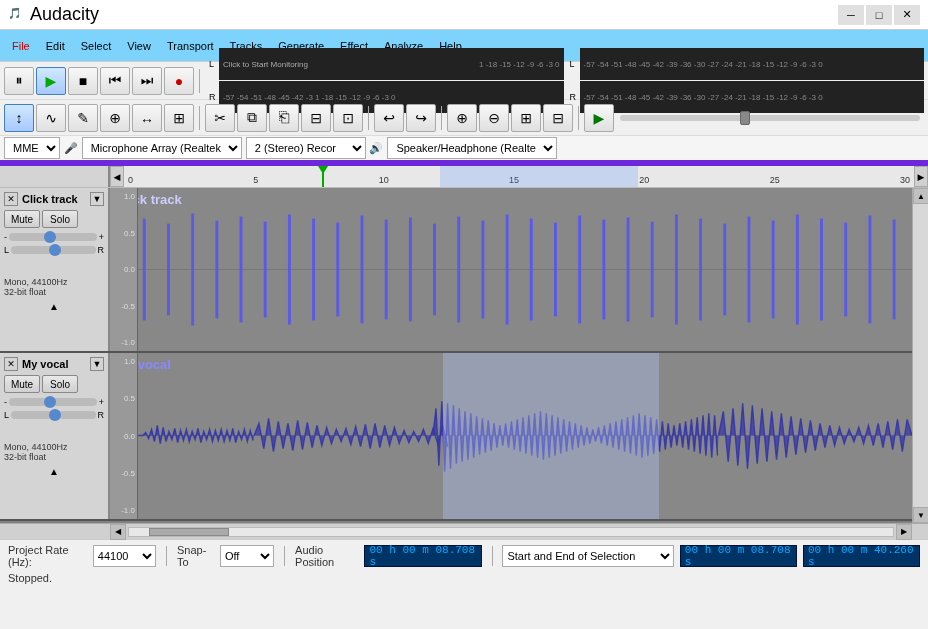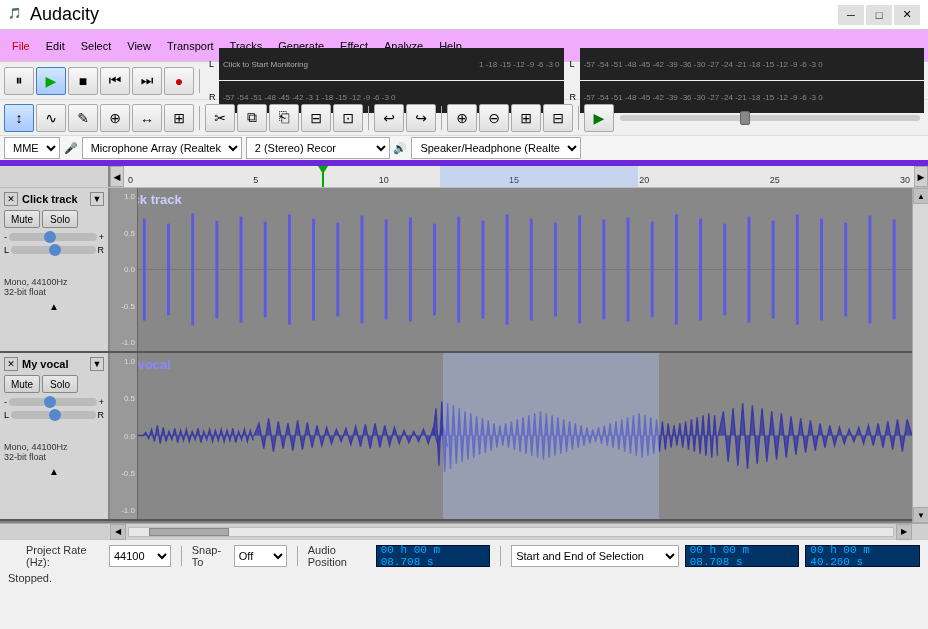--- a/index.html
+++ b/index.html
@@ -18,21 +18,21 @@
     .title-bar .app-icon { width: 16px; height: 16px; margin-right: 6px; }
     .title-bar .title { flex: 1; font-size: 18px; color: #000; }
     .title-bar .win-controls { display: flex; gap: 2px; }
     .win-controls button {
       width: 26px; height: 20px; border: none; background: #e0e0e0;
       cursor: pointer; font-size: 11px; display: flex; align-items: center; justify-content: center;
     }
 
     
     .menu-bar {
-      background: #f0abfc;
+      background: #7dd3fc;
       height: 32px;
       display: flex;
       align-items: center;
       padding: 0 4px;
       border-bottom: 1px solid #ccc;
     }
     .menu-item {
       padding: 2px 8px;
       cursor: pointer;
       font-size: 11px;
@@ -371,21 +371,21 @@
 </div>
 
 <div class="device-row">
   <select class="device-select">
     <option>MME</option>
   </select>
   <span>🎤</span>
   <select class="device-select" style="width:160px;">
     <option>Microphone Array (Realtek</option>
   </select>
-  <select class="device-select" style="width:144px;">
+  <select class="device-select" style="width:120px;">
     <option>2 (Stereo) Recor</option>
   </select>
   <span>🔊</span>
   <select class="device-select" style="width:170px;">
     <option>Speaker/Headphone (Realte</option>
   </select>
 </div>
 
 <div style="display:flex; height:22px; background:#e8e8e8; border-bottom:1px solid #bbb; overflow:hidden;">
   <div style="width:110px; min-width:110px; background:#d4d4d4; border-right:2px solid #888;"></div>
@@ -579,21 +579,21 @@
   <div class="h-scrollbar-left">◀</div>
   <div class="h-scrollbar-track">
     <div class="h-scrollbar-thumb"></div>
   </div>
   <div class="h-scrollbar-right">▶</div>
   <div style="width:16px;"></div>
 </div>
 
 <div style="background:#f0f0f0;border-top:1px solid #ccc;padding:4px 8px;height:62px;display:flex;flex-direction:column;gap:4px;">
   <div style="display:flex;align-items:center;gap:6px;">
-    <span style="font-size:11px;color:#333;margin-left:18px;">Project Rate (Hz):</span>
+    <span style="font-size:11px;color:#333;">Project Rate (Hz):</span>
     <select style="height:22px;font-size:11px;border:1px solid #aaa;background:#fff;width:70px;">
       <option>44100</option>
     </select>
     <span style="width:1px;height:20px;background:#aaa;margin:0 4px;"></span>
     <span style="font-size:11px;color:#333;">Snap-To</span>
     <select style="height:22px;font-size:11px;border:1px solid #aaa;background:#fff;width:60px;">
       <option>Off</option>
     </select>
     <span style="width:1px;height:20px;background:#aaa;margin:0 4px;"></span>
     <span style="font-size:11px;color:#333;">Audio Position</span>

